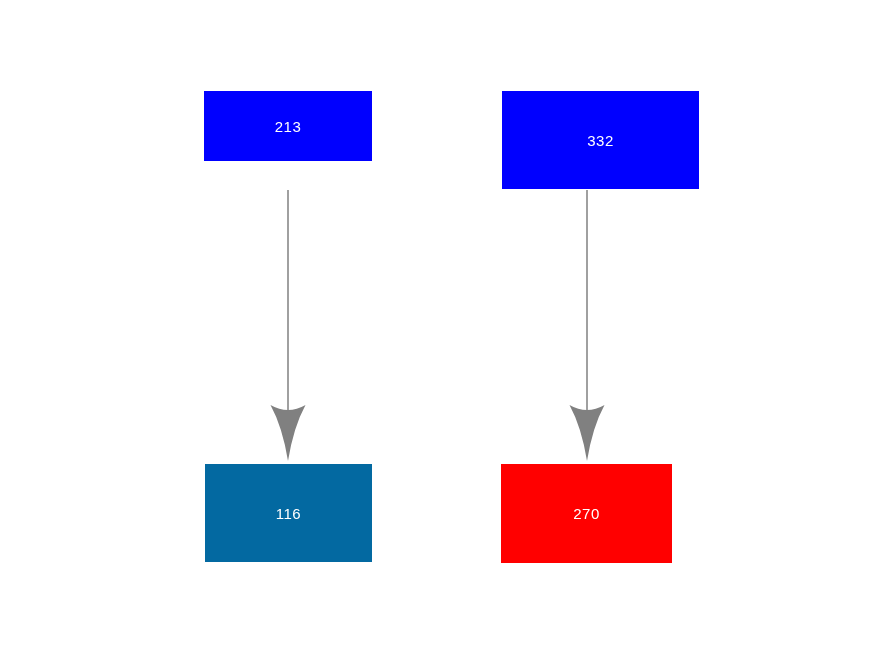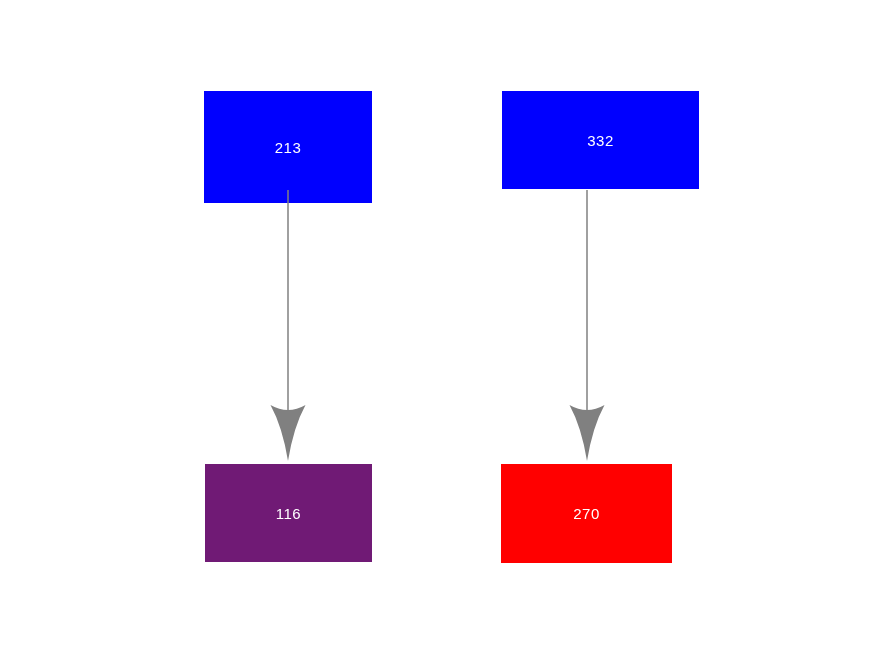--- a/index.html
+++ b/index.html
@@ -36,30 +36,30 @@
   }
   .arrow path {
     stroke: none;
   }
 </style>
 </head>
 <body>
 
 <div class="canvas">
 
-  <div class="node" style="left: 204px; top: 91px; width: 168px; height: 112px; background-color: rgb(0, 0, 255);">
+  <div class="node" style="left: 204px; top: 91px; width: 168px; height: 70px; background-color: rgb(0, 0, 255);">
     <span class="node-label">213</span>
   </div>
 
   <svg class="arrow" style="left:266px; top:189px;" width="44" height="275" viewBox="0 0 44 275">
     <line x1="22" y1="1" x2="22" y2="240" style="stroke: rgb(128, 128, 128);"></line>
     <path d="M 4.5 216 Q 22 226 39.5 216 Q 27.5 238 22 272 Q 16.5 238 4.5 216 Z" style="fill: rgb(128, 128, 128);"></path>
   </svg>
 
-  <div class="node" style="left: 205px; top: 464px; width: 167px; height: 98px; background-color: #701a75;">
+  <div class="node" style="left: 205px; top: 464px; width: 167px; height: 98px; background-color: #0369a1;">
     <span class="node-label">116</span>
   </div>
 
   <div class="node" style="left: 502px; top: 91px; width: 197px; height: 98px; background-color: rgb(0, 0, 255);">
     <span class="node-label">332</span>
   </div>
 
   <svg class="arrow" style="left:565px; top:189px;" width="44" height="275" viewBox="0 0 44 275">
     <line x1="22" y1="1" x2="22" y2="240" style="stroke: rgb(128, 128, 128);"></line>
     <path d="M 4.5 216 Q 22 226 39.5 216 Q 27.5 238 22 272 Q 16.5 238 4.5 216 Z" style="fill: rgb(128, 128, 128);"></path>

